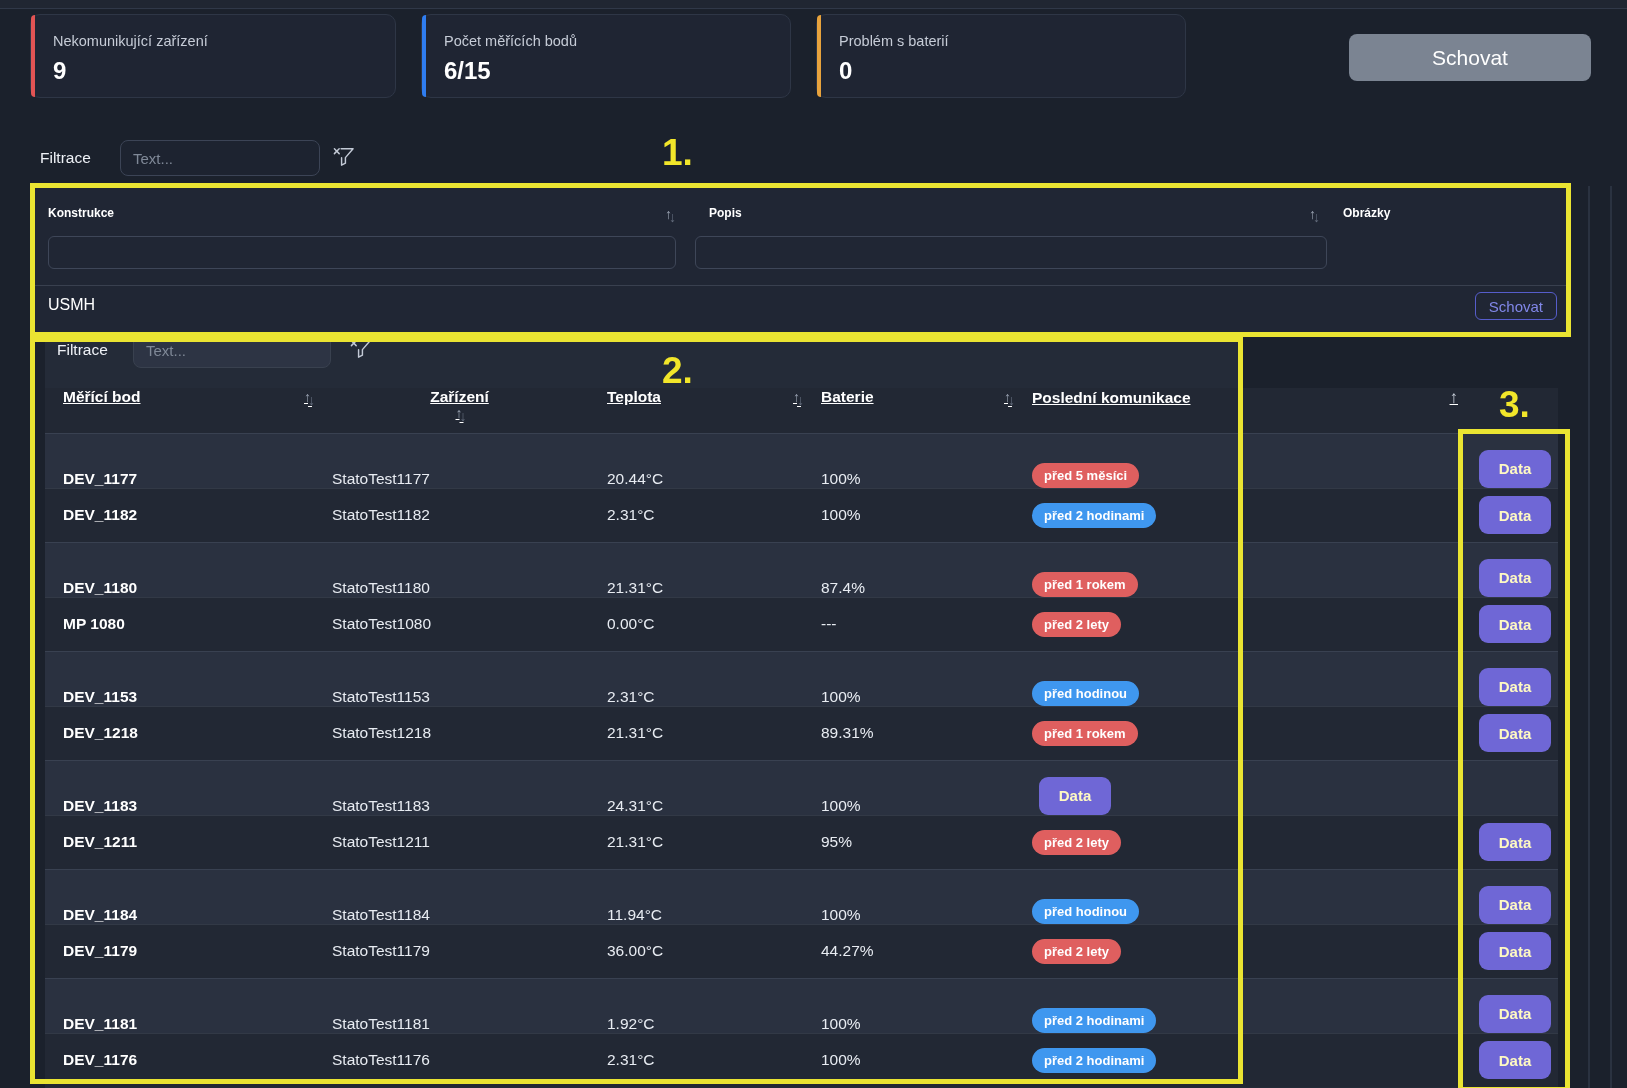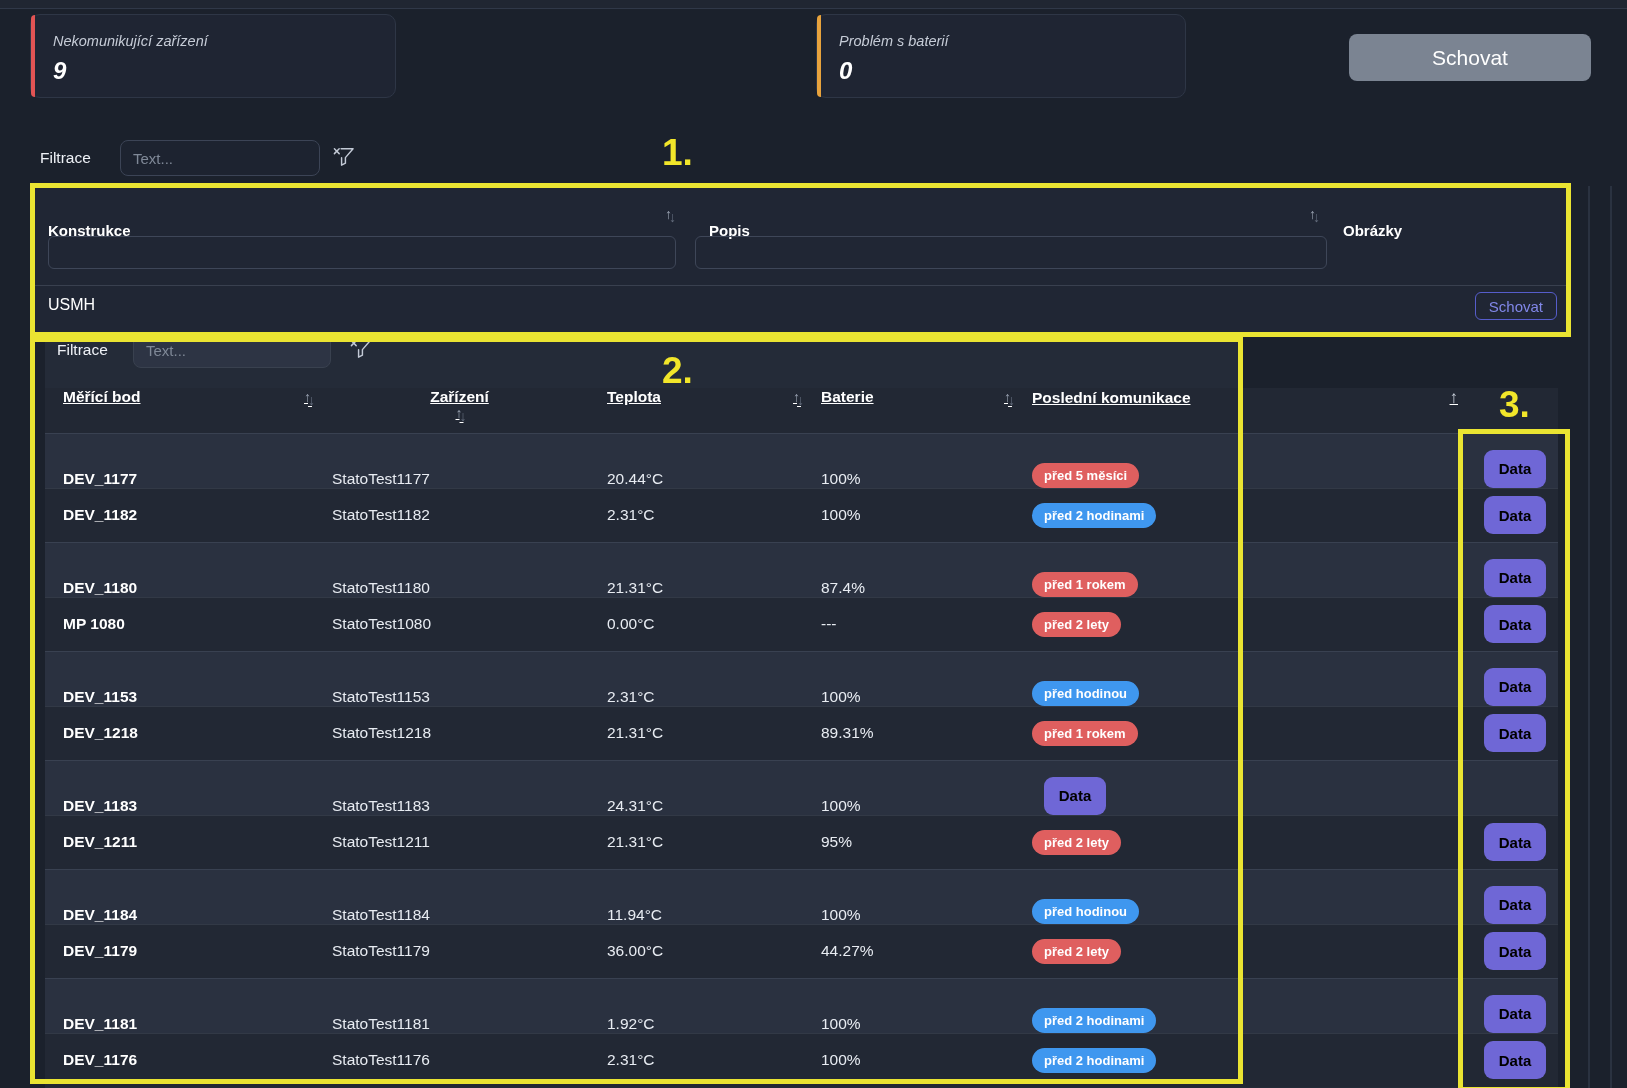--- a/index.html
+++ b/index.html
@@ -4,21 +4,21 @@
 <style>
   html,body{margin:0;padding:0;background:#11151e;}
   #root{
     position:relative;width:1627px;height:1088px;overflow:hidden;
     background:#1b212c;font-family:"Liberation Sans",sans-serif;color:#e8ecf2;
   }
   
   .topline{position:absolute;left:0;top:0;width:1627px;height:8px;background:#202632;border-bottom:1px solid #303848;}
 
   
-  .card{position:absolute;top:14px;height:84px;background:#1f2533;border:1px solid #2e3646;border-radius:10px;box-sizing:border-box;font-style:italic;}
+  .card{position:absolute;top:14px;height:84px;background:#1f2533;border:1px solid #2e3646;border-radius:10px;box-sizing:border-box;}
   .card .accent{position:absolute;left:0;top:0;bottom:0;width:4px;border-radius:10px 0 0 10px;}
   .card .lbl{position:absolute;left:22px;top:18px;font-size:14.5px;color:#c6ccd7;}
   .card .val{position:absolute;left:22px;top:42px;font-size:24px;font-weight:bold;color:#ffffff;}
   #card1{left:30px;width:366px;} #card2{left:421px;width:370px;} #card3{left:816px;width:370px;}
   #card1 .accent{background:#e25454;} #card2 .accent{background:#2f7df0;} #card3 .accent{background:#e8a33d;}
 
   .big-btn{position:absolute;left:1349px;top:34px;width:242px;height:47px;background:#7b8492;border:none;border-radius:8px;
     color:#ffffff;font-size:21px;font-family:inherit;display:flex;align-items:center;justify-content:center;cursor:pointer;}
 
   
@@ -28,21 +28,21 @@
   .f-input::placeholder{color:#7f8897;}
   #filter1-label{left:40px;top:149px;}
   #filter1-input{left:120px;top:140px;width:200px;background:#1d2330;border:1px solid #3c4456;}
   #filter1-icon{position:absolute;left:332px;top:145px;}
   #filter2-label{left:57px;top:341px;}
   #filter2-input{left:133px;top:332px;width:198px;background:#2d3444;border:1px solid #39414f;}
   #filter2-icon{position:absolute;left:349px;top:337px;}
 
   
   #table1{position:absolute;left:33px;top:186px;width:1534px;height:148px;background:#202634;}
-  #table1 .h{position:absolute;top:20px;font-size:15px;font-weight:bold;color:#ffffff;margin-top:16px;}
+  #table1 .h{position:absolute;top:20px;font-size:12px;font-weight:bold;color:#ffffff;}
   #table1 .t1-input{position:absolute;top:50px;height:33px;background:transparent;border:1px solid #3e4658;border-radius:6px;
     box-sizing:border-box;color:#e5e9f0;font-family:inherit;font-size:14px;padding:0 10px;outline:none;}
   #table1 .sep{position:absolute;left:0;right:0;top:99px;height:1px;background:#39404f;}
   #table1 .group-name{position:absolute;left:15px;top:110px;font-size:16px;font-weight:normal;color:#ffffff;}
   .outline-btn{position:absolute;right:10px;top:106px;height:28px;padding:0 13px;background:transparent;
     border:1px solid #565dcb;border-radius:6px;color:#8187e8;font-size:15px;font-family:inherit;cursor:pointer;}
 
   .sort{display:inline-flex;cursor:pointer;font-size:14px;line-height:1;letter-spacing:-3px;user-select:none;}
   .sort .up{color:#9aa3b2;} .sort .dn{color:#646d7d;position:relative;top:3px;}
   #t1-sort1{position:absolute;left:632px;top:21px;} #t1-sort2{position:absolute;left:1276px;top:21px;}
@@ -55,21 +55,21 @@
   .c-point{width:269px;} .c-device{width:275px;flex-direction:column;} .c-temp{width:214px;} .c-batt{width:211px;}
   .c-last{flex:1;} .c-act{width:86px;display:flex;justify-content:center;}
   .hcell{display:flex;align-items:center;justify-content:space-between;box-sizing:border-box;padding-right:20px;}
   .asc-arrow{color:#c9d0db;font-size:17px;font-weight:normal;margin-right:6px;}
   .row{display:flex;align-items:center;height:54.5px;padding-left:18px;box-sizing:border-box;font-size:15.5px;
     border-top:1px solid rgba(148,163,184,0.14);}
   .row.odd{background:#2a3140;align-items:flex-end;} .row.even{background:#222834;}
   .row .c-point{font-weight:bold;color:#ffffff;}
   .badge{display:inline-block;padding:5px 12px;border-radius:14px;font-size:13px;font-weight:bold;color:#ffffff;}
   .badge.danger{background:#df5f5f;} .badge.info{background:#3f97ef;}
-  .data-btn{width:62px;height:38px;background:#6f67d6;border:none;border-radius:9px;color:#000000;
+  .data-btn{width:72px;height:38px;background:#6f67d6;border:none;border-radius:9px;color:#fef9c3;
     font-size:15px;font-weight:bold;font-family:inherit;cursor:pointer;}
 
   
   .vline{position:absolute;top:186px;width:2px;height:902px;background:#2a3240;}
   #vline1{left:1588px;} #vline2{left:1610px;}
 
   
   .ybox{position:absolute;border:5px solid #eae432;box-sizing:border-box;pointer-events:none;}
   #ybox1{left:30px;top:183px;width:1541px;height:154px;}
   #ybox2{left:30px;top:337px;width:1213px;height:747px;}
@@ -80,20 +80,25 @@
 </head>
 <body>
 
 <div id="root">
   <div class="topline"></div>
 
   <div class="card" id="card1">
     <div class="accent"></div>
     <div class="lbl">Nekomunikující zařízení</div>
     <div class="val">9</div>
+  </div>
+  <div class="card" id="card2">
+    <div class="accent"></div>
+    <div class="lbl">Počet měřících bodů</div>
+    <div class="val">6/15</div>
   </div>
   <div class="card" id="card3">
     <div class="accent"></div>
     <div class="lbl">Problém s baterií</div>
     <div class="val">0</div>
   </div>
 
   <button class="big-btn">Schovat</button>
 
   <div class="f-label" id="filter1-label">Filtrace</div>

